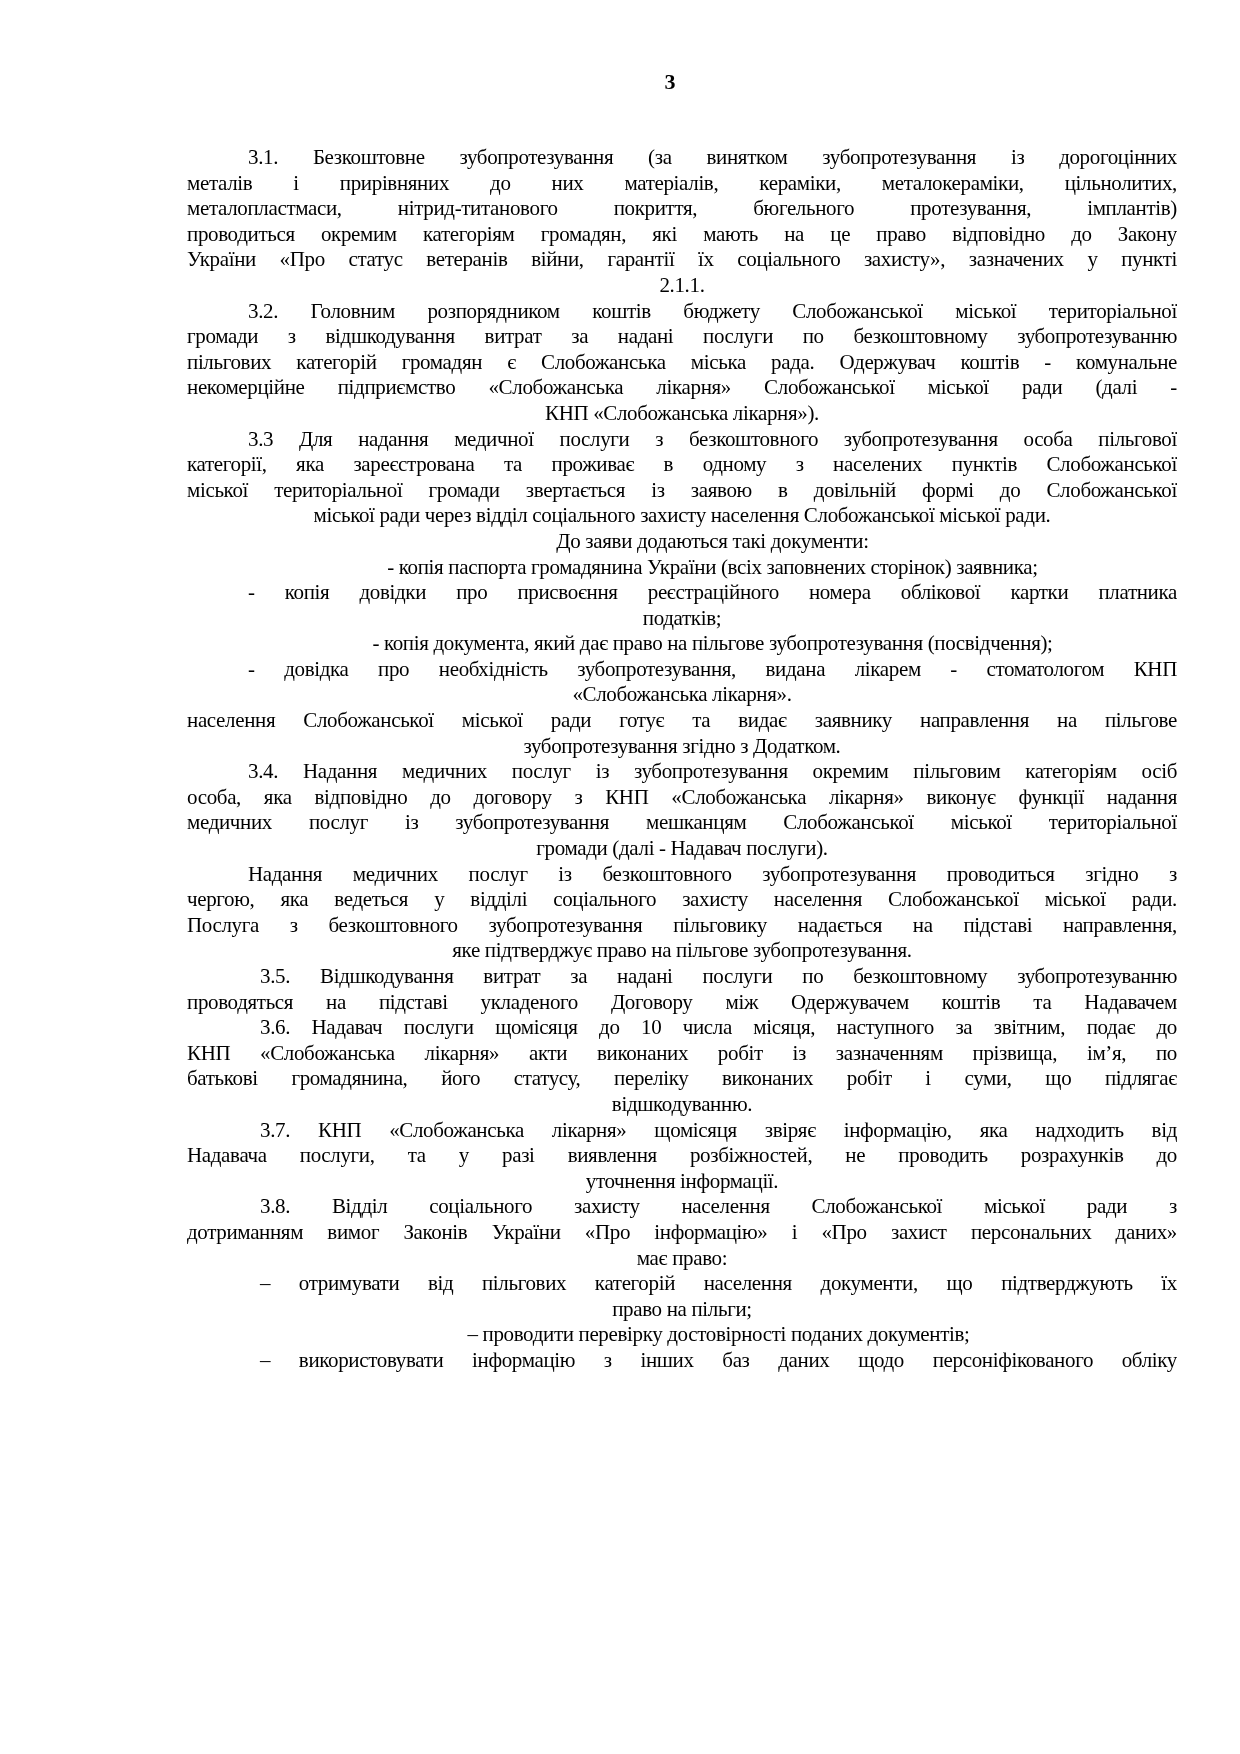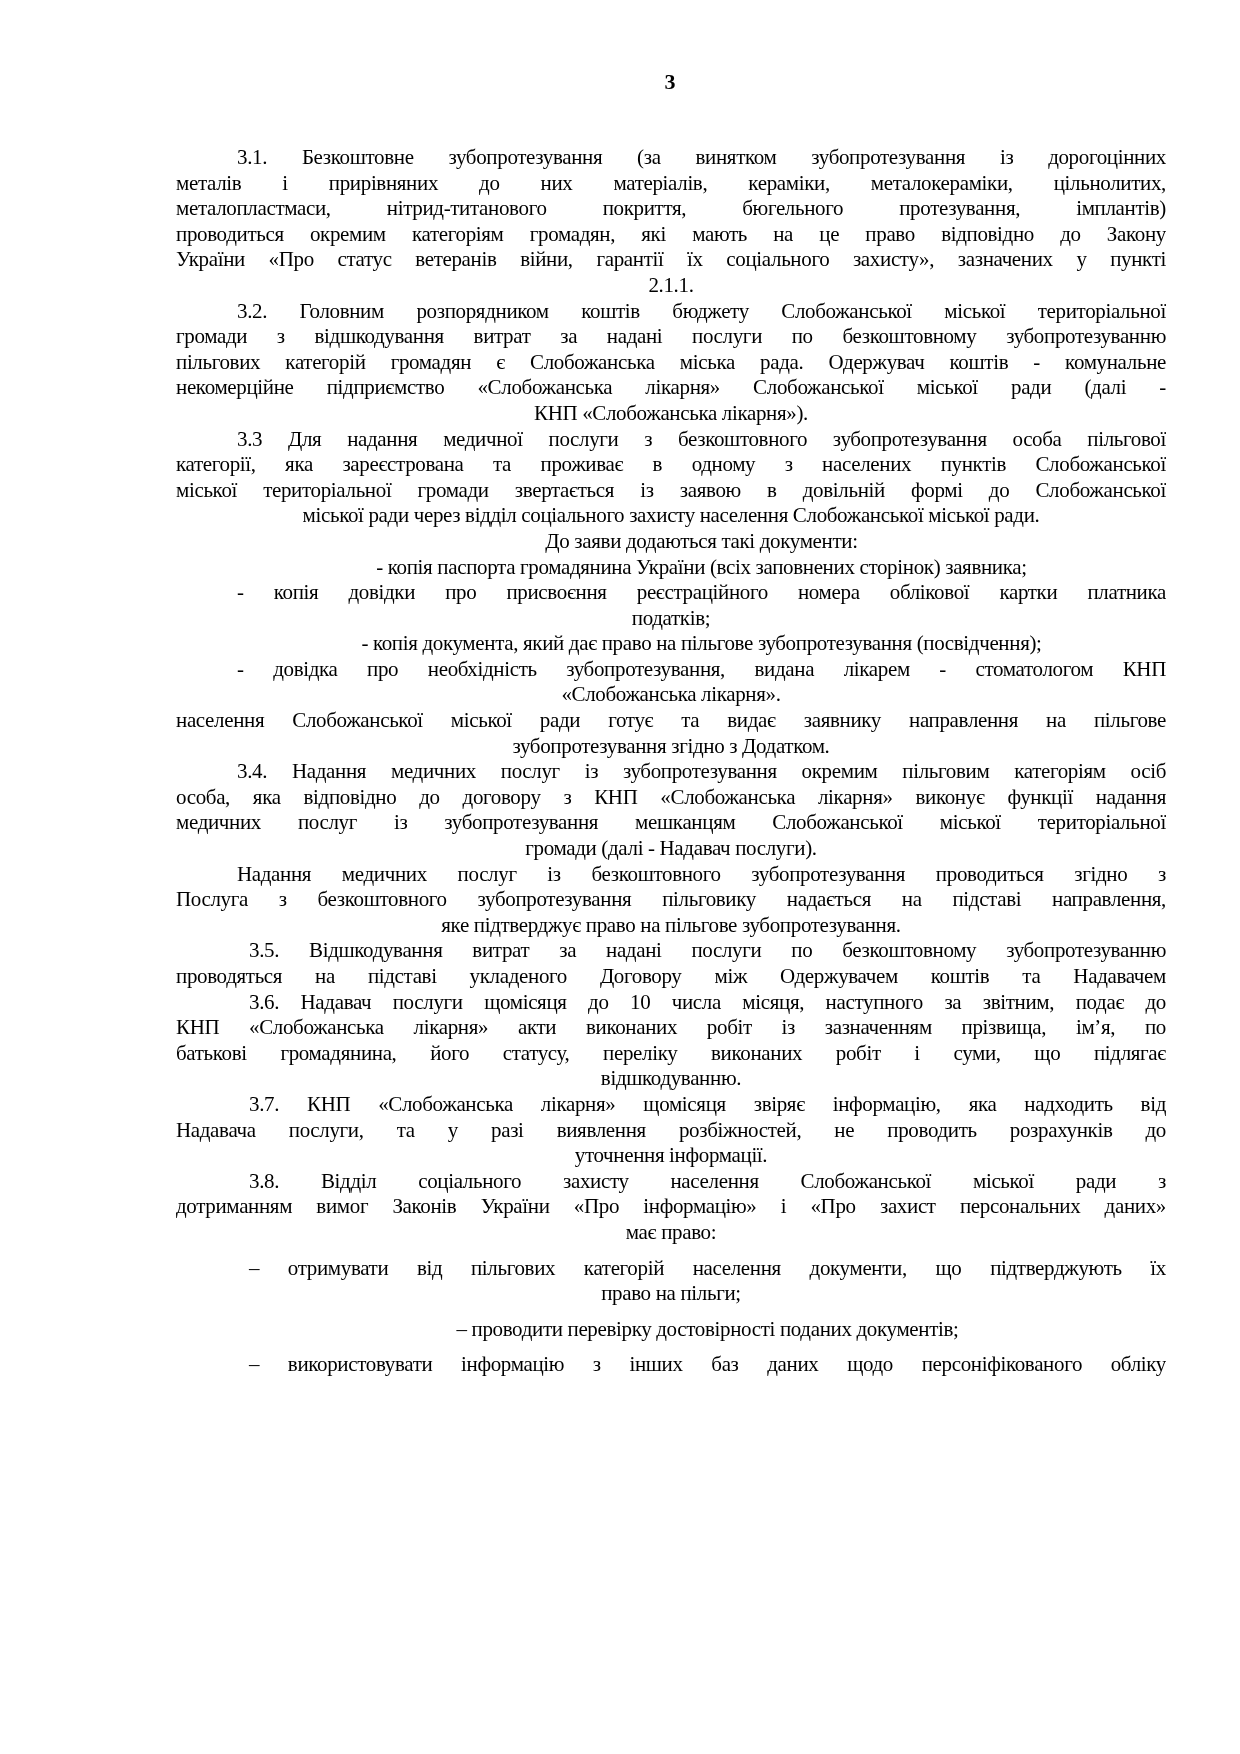--- a/index.html
+++ b/index.html
@@ -28,21 +28,21 @@
     top: 70px;
     left: 0;
     width: 1340px;
     text-align: center;
     font-weight: bold;
     font-size: 22px;
     line-height: 24px;
   }
   .body-text {
     position: absolute;
-    left: 176px;
+    left: 187px;
     top: 145px;
     width: 990px;
   }
   .para {
     margin: 0;
     padding: 0;
   }
   .line {
     display: block;
     height: 25.6px;
@@ -56,21 +56,21 @@
     text-align: justify;
     text-align-last: justify;
     white-space: normal;
     overflow: hidden;
   }
   .line.last {
     text-align: center;
   }
   .ind1 .line.first { padding-left: 61px; }
   .ind2 .line.first { padding-left: 73px; }
-  .gap-dash { margin-top: 10px; }
+  .gap-dash { margin-top: 0; }
 </style>
 </head>
 <body>
 
 <div class="page">
   <div class="page-number">3</div>
   <div class="body-text" id="body-text">
       <div class="para ind1">
         <span class="line first full">3.1. Безкоштовне зубопротезування (за винятком зубопротезування із дорогоцінних</span>
         <span class="line full">металів і прирівняних до них матеріалів, кераміки, металокераміки, цільнолитих,</span>
@@ -114,20 +114,21 @@
         <span class="line last">зубопротезування згідно з Додатком.</span>
       </div>
       <div class="para ind1">
         <span class="line first full">3.4. Надання медичних послуг із зубопротезування окремим пільговим категоріям осіб</span>
         <span class="line full">особа, яка відповідно до договору з КНП «Слобожанська лікарня» виконує функції надання</span>
         <span class="line full">медичних послуг із зубопротезування мешканцям Слобожанської міської територіальної</span>
         <span class="line last">громади (далі - Надавач послуги).</span>
       </div>
       <div class="para ind1">
         <span class="line first full">Надання медичних послуг із безкоштовного зубопротезування проводиться згідно з</span>
+        <span class="line full">чергою, яка ведеться у відділі соціального захисту населення Слобожанської міської ради.</span>
         <span class="line full">Послуга з безкоштовного зубопротезування пільговику надається на підставі направлення,</span>
         <span class="line last">яке підтверджує право на пільгове зубопротезування.</span>
       </div>
       <div class="para ind2">
         <span class="line first full">3.5. Відшкодування витрат за надані послуги по безкоштовному зубопротезуванню</span>
         <span class="line full">проводяться на підставі укладеного Договору між Одержувачем коштів та Надавачем</span>
       </div>
       <div class="para ind2">
         <span class="line first full">3.6. Надавач послуги щомісяця до 10 числа місяця, наступного за звітним, подає до</span>
         <span class="line full">КНП «Слобожанська лікарня» акти виконаних робіт із зазначенням прізвища, ім’я, по</span>

